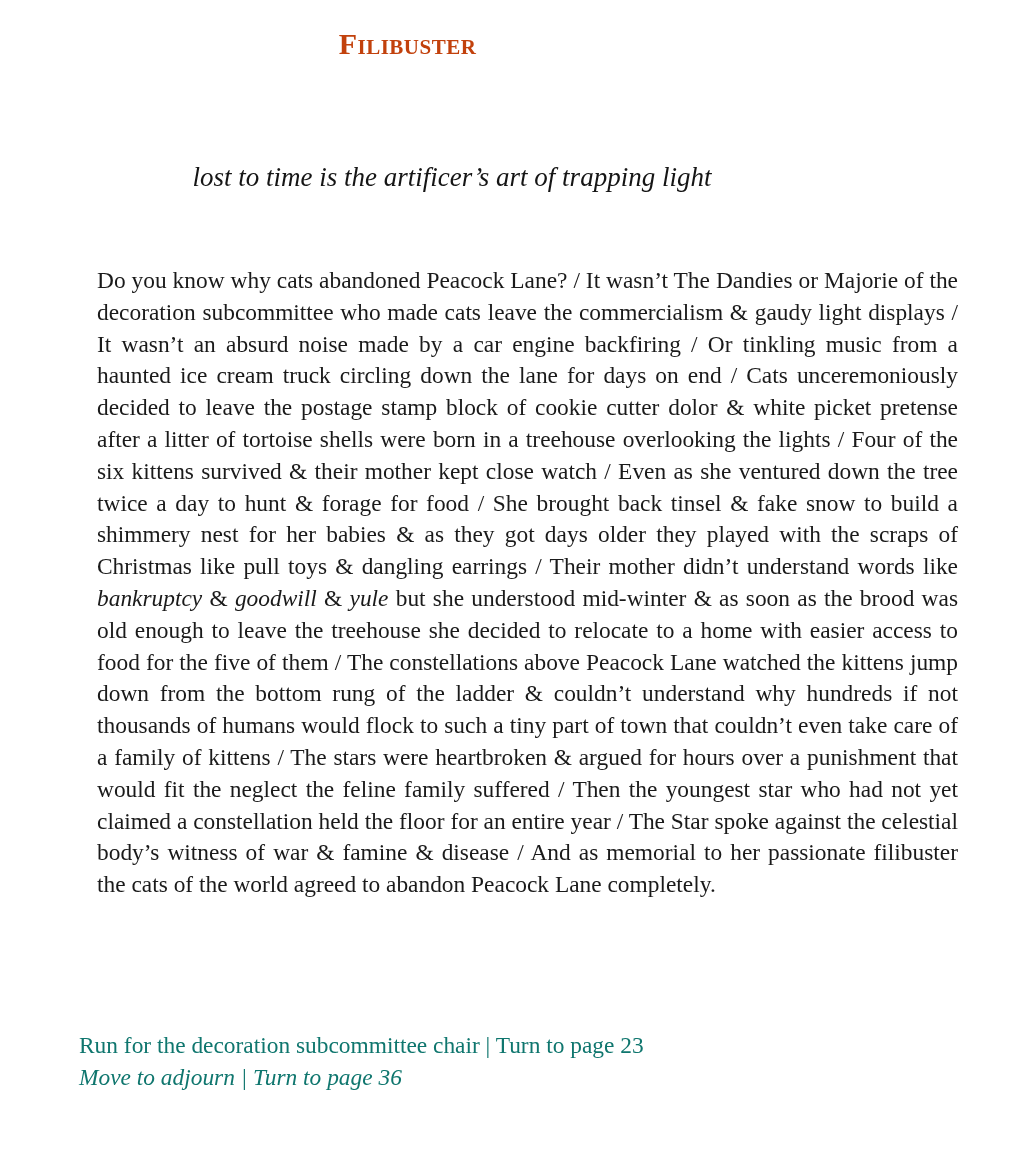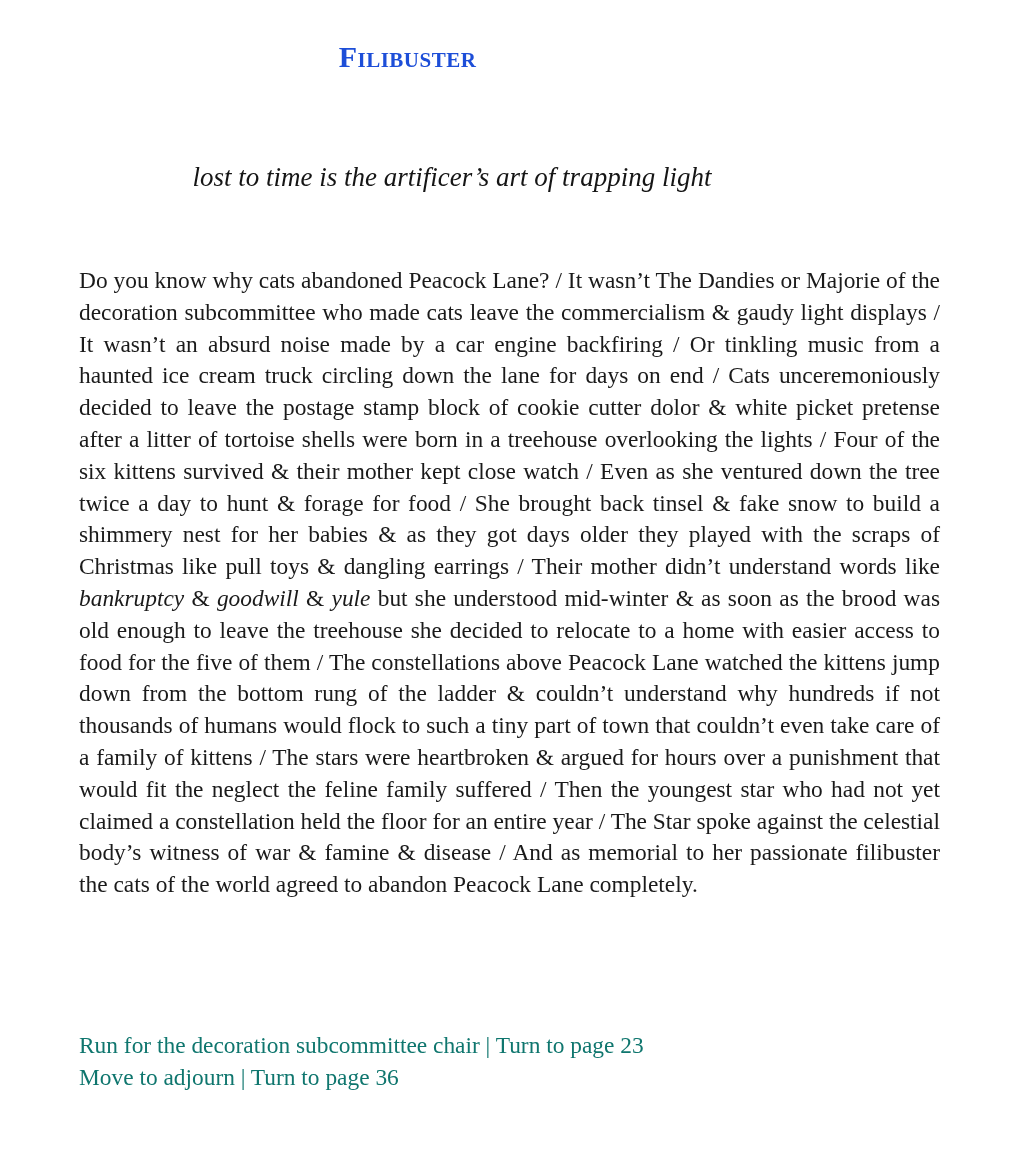--- a/index.html
+++ b/index.html
@@ -10,47 +10,47 @@
     body {
       width: 1018px;
       height: 1170px;
       position: relative;
       overflow: hidden;
       color: #1a1a1a;
       font-family: "Liberation Serif", "DejaVu Serif", serif;
     }
     .title {
       position: absolute;
-      top: 40px;
+      top: 27px;
       left: 0;
       width: 815px;
       text-align: center;
       font-weight: bold;
       font-size: 30px;
       letter-spacing: 0.5px;
       font-variant: small-caps;
-      color: #1d4ed8;
+      color: #c2410c;
       margin: 0;
     }
     .epigraph {
       position: absolute;
       top: 160px;
       left: 0;
       width: 904px;
       text-align: center;
       font-style: italic;
       font-size: 27px;
       line-height: 35px;
       color: #151515;
     }
     .epigraph div { margin: 0; }
     .body-text {
       position: absolute;
       top: 265px;
-      left: 79px;
+      left: 97px;
       width: 861px;
       font-size: 23.4px;
       line-height: 31.8px;
       text-align: justify;
       color: #1a1a1a;
       margin: 0;
     }
     .body-text .it { font-style: italic; }
     .choices {
       position: absolute;
@@ -59,21 +59,21 @@
       width: 861px;
       font-size: 23.4px;
       line-height: 31.5px;
       color: #0f766e;
     }
     .choice {
       display: block;
       cursor: pointer;
       white-space: nowrap;
     }
-    .choice.italic { }
+    .choice.italic { font-style: italic; }
   </style>
 </head>
 <body>
 
 <h1 class="title">Filibuster</h1>
 
 <div class="epigraph">
   <div>lost to time is the artificer’s art of  trapping light</div>
 </div>
 

